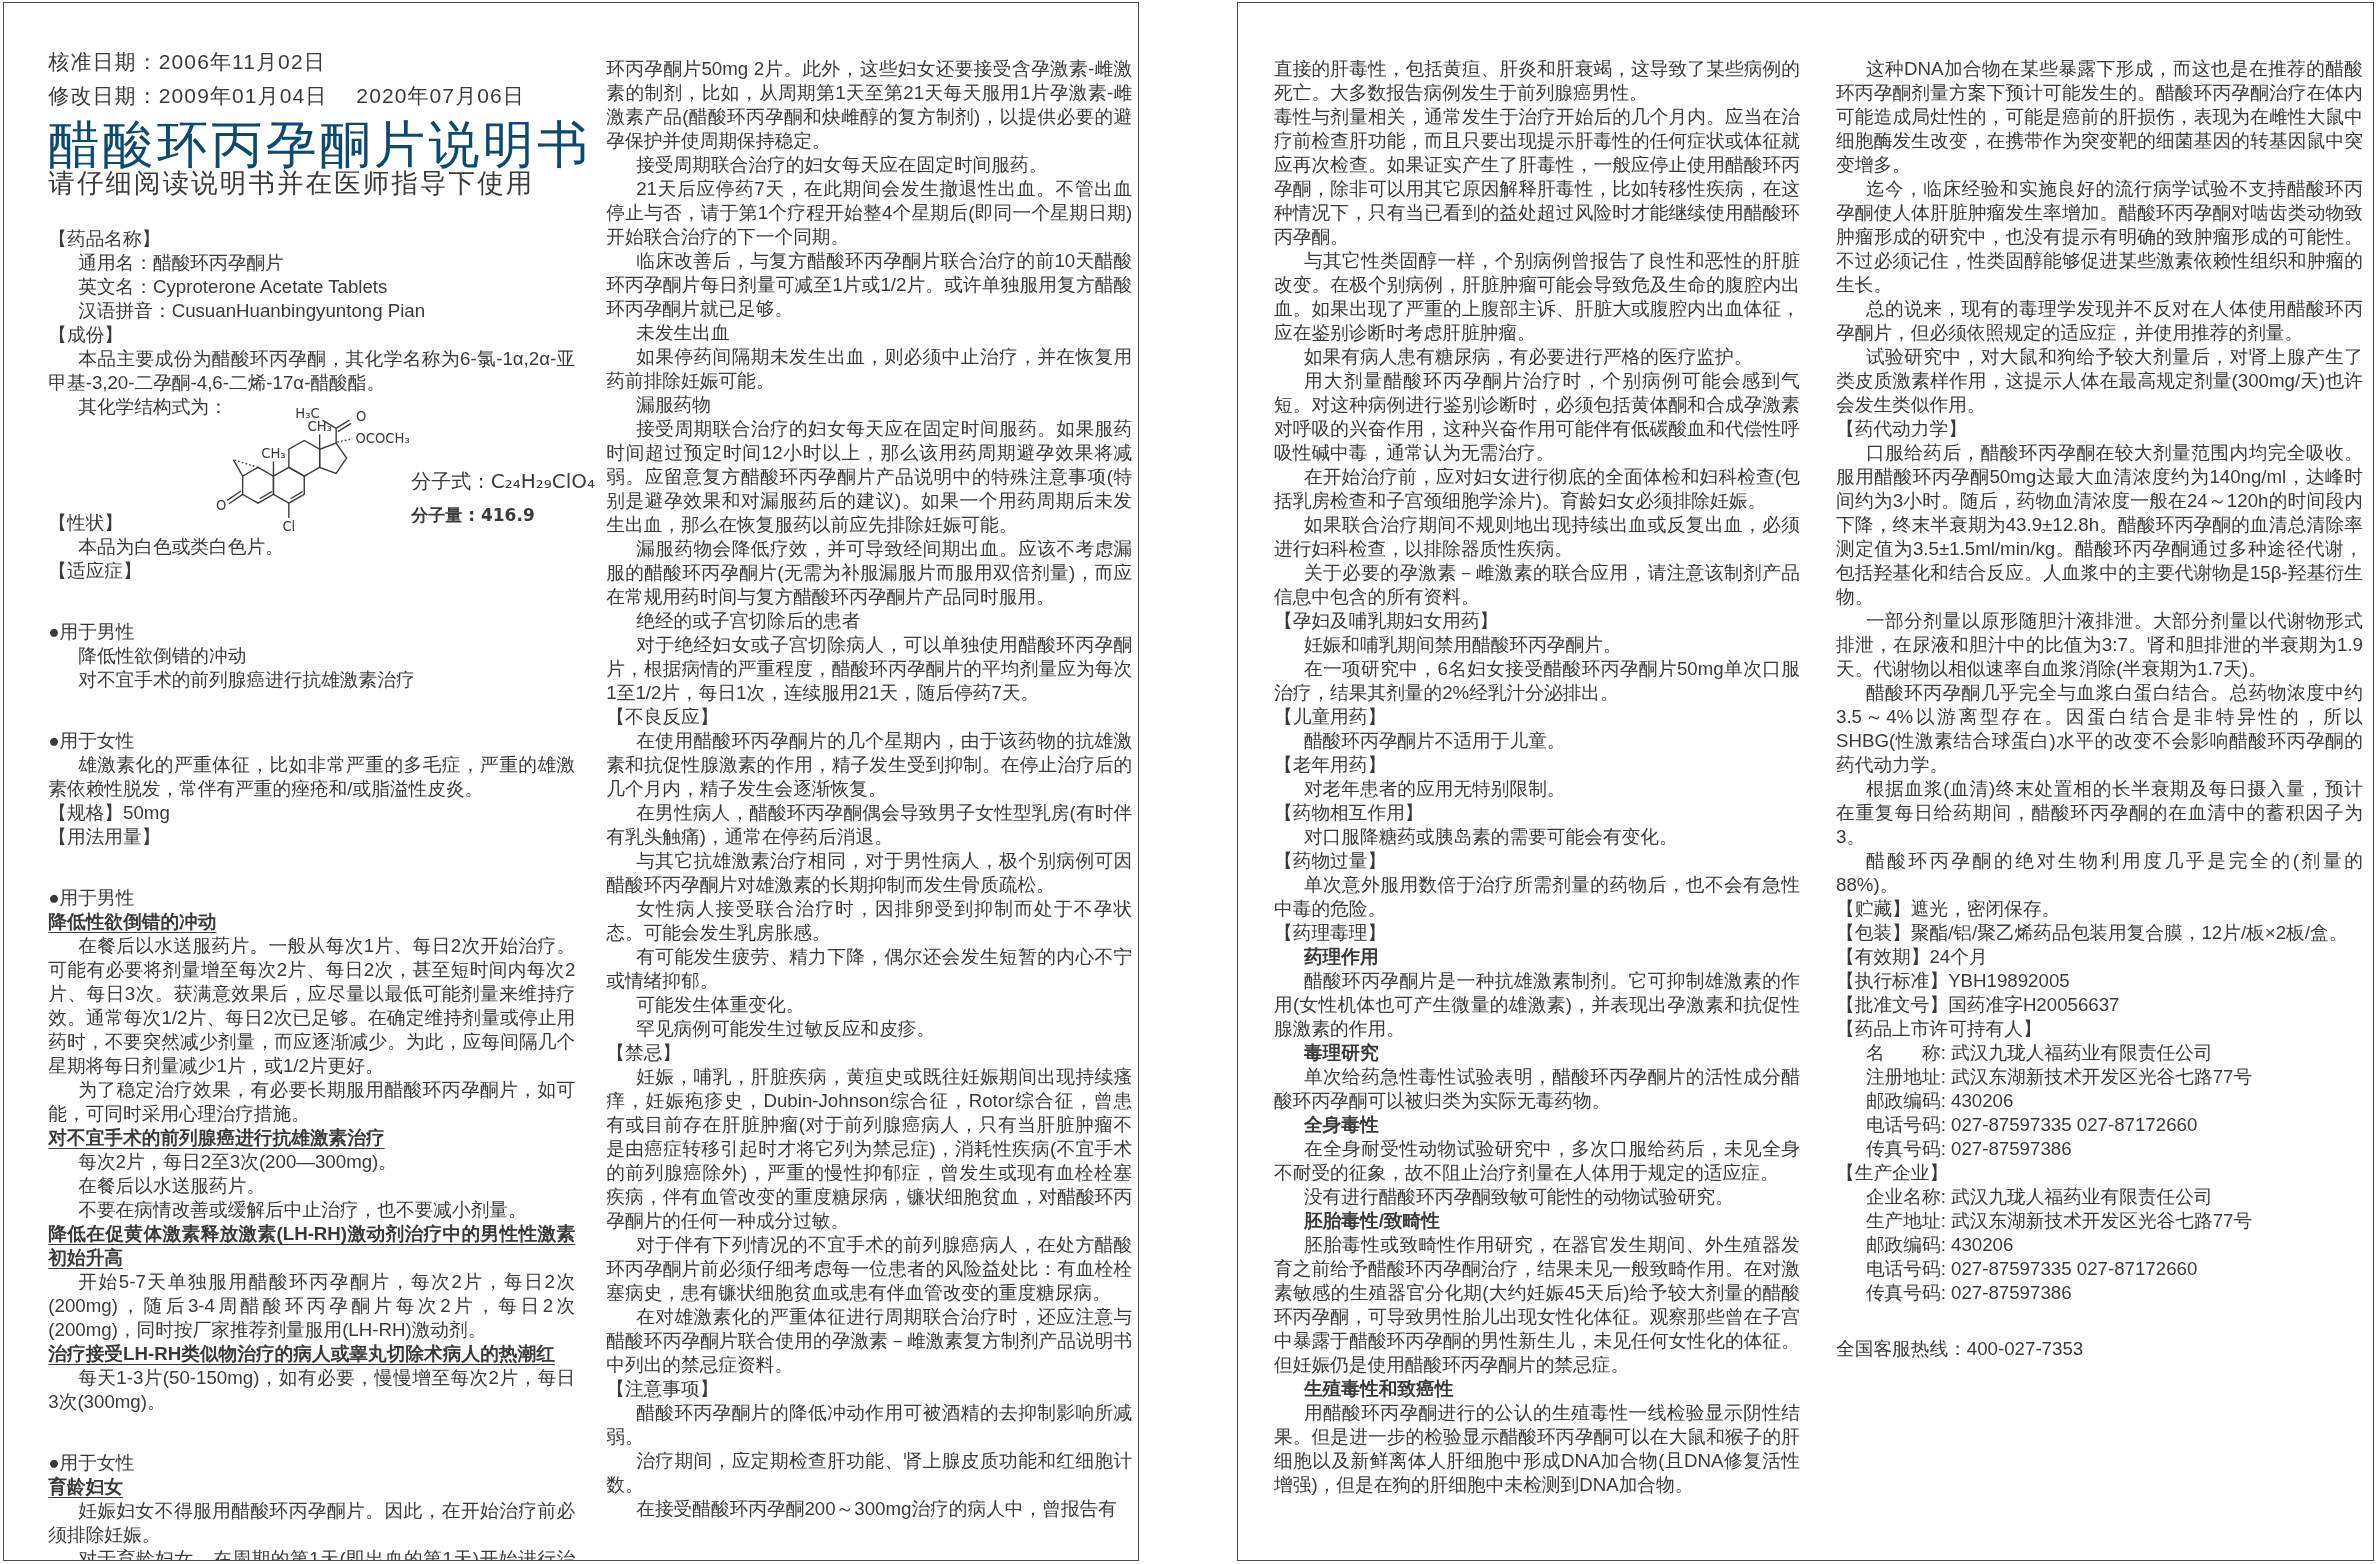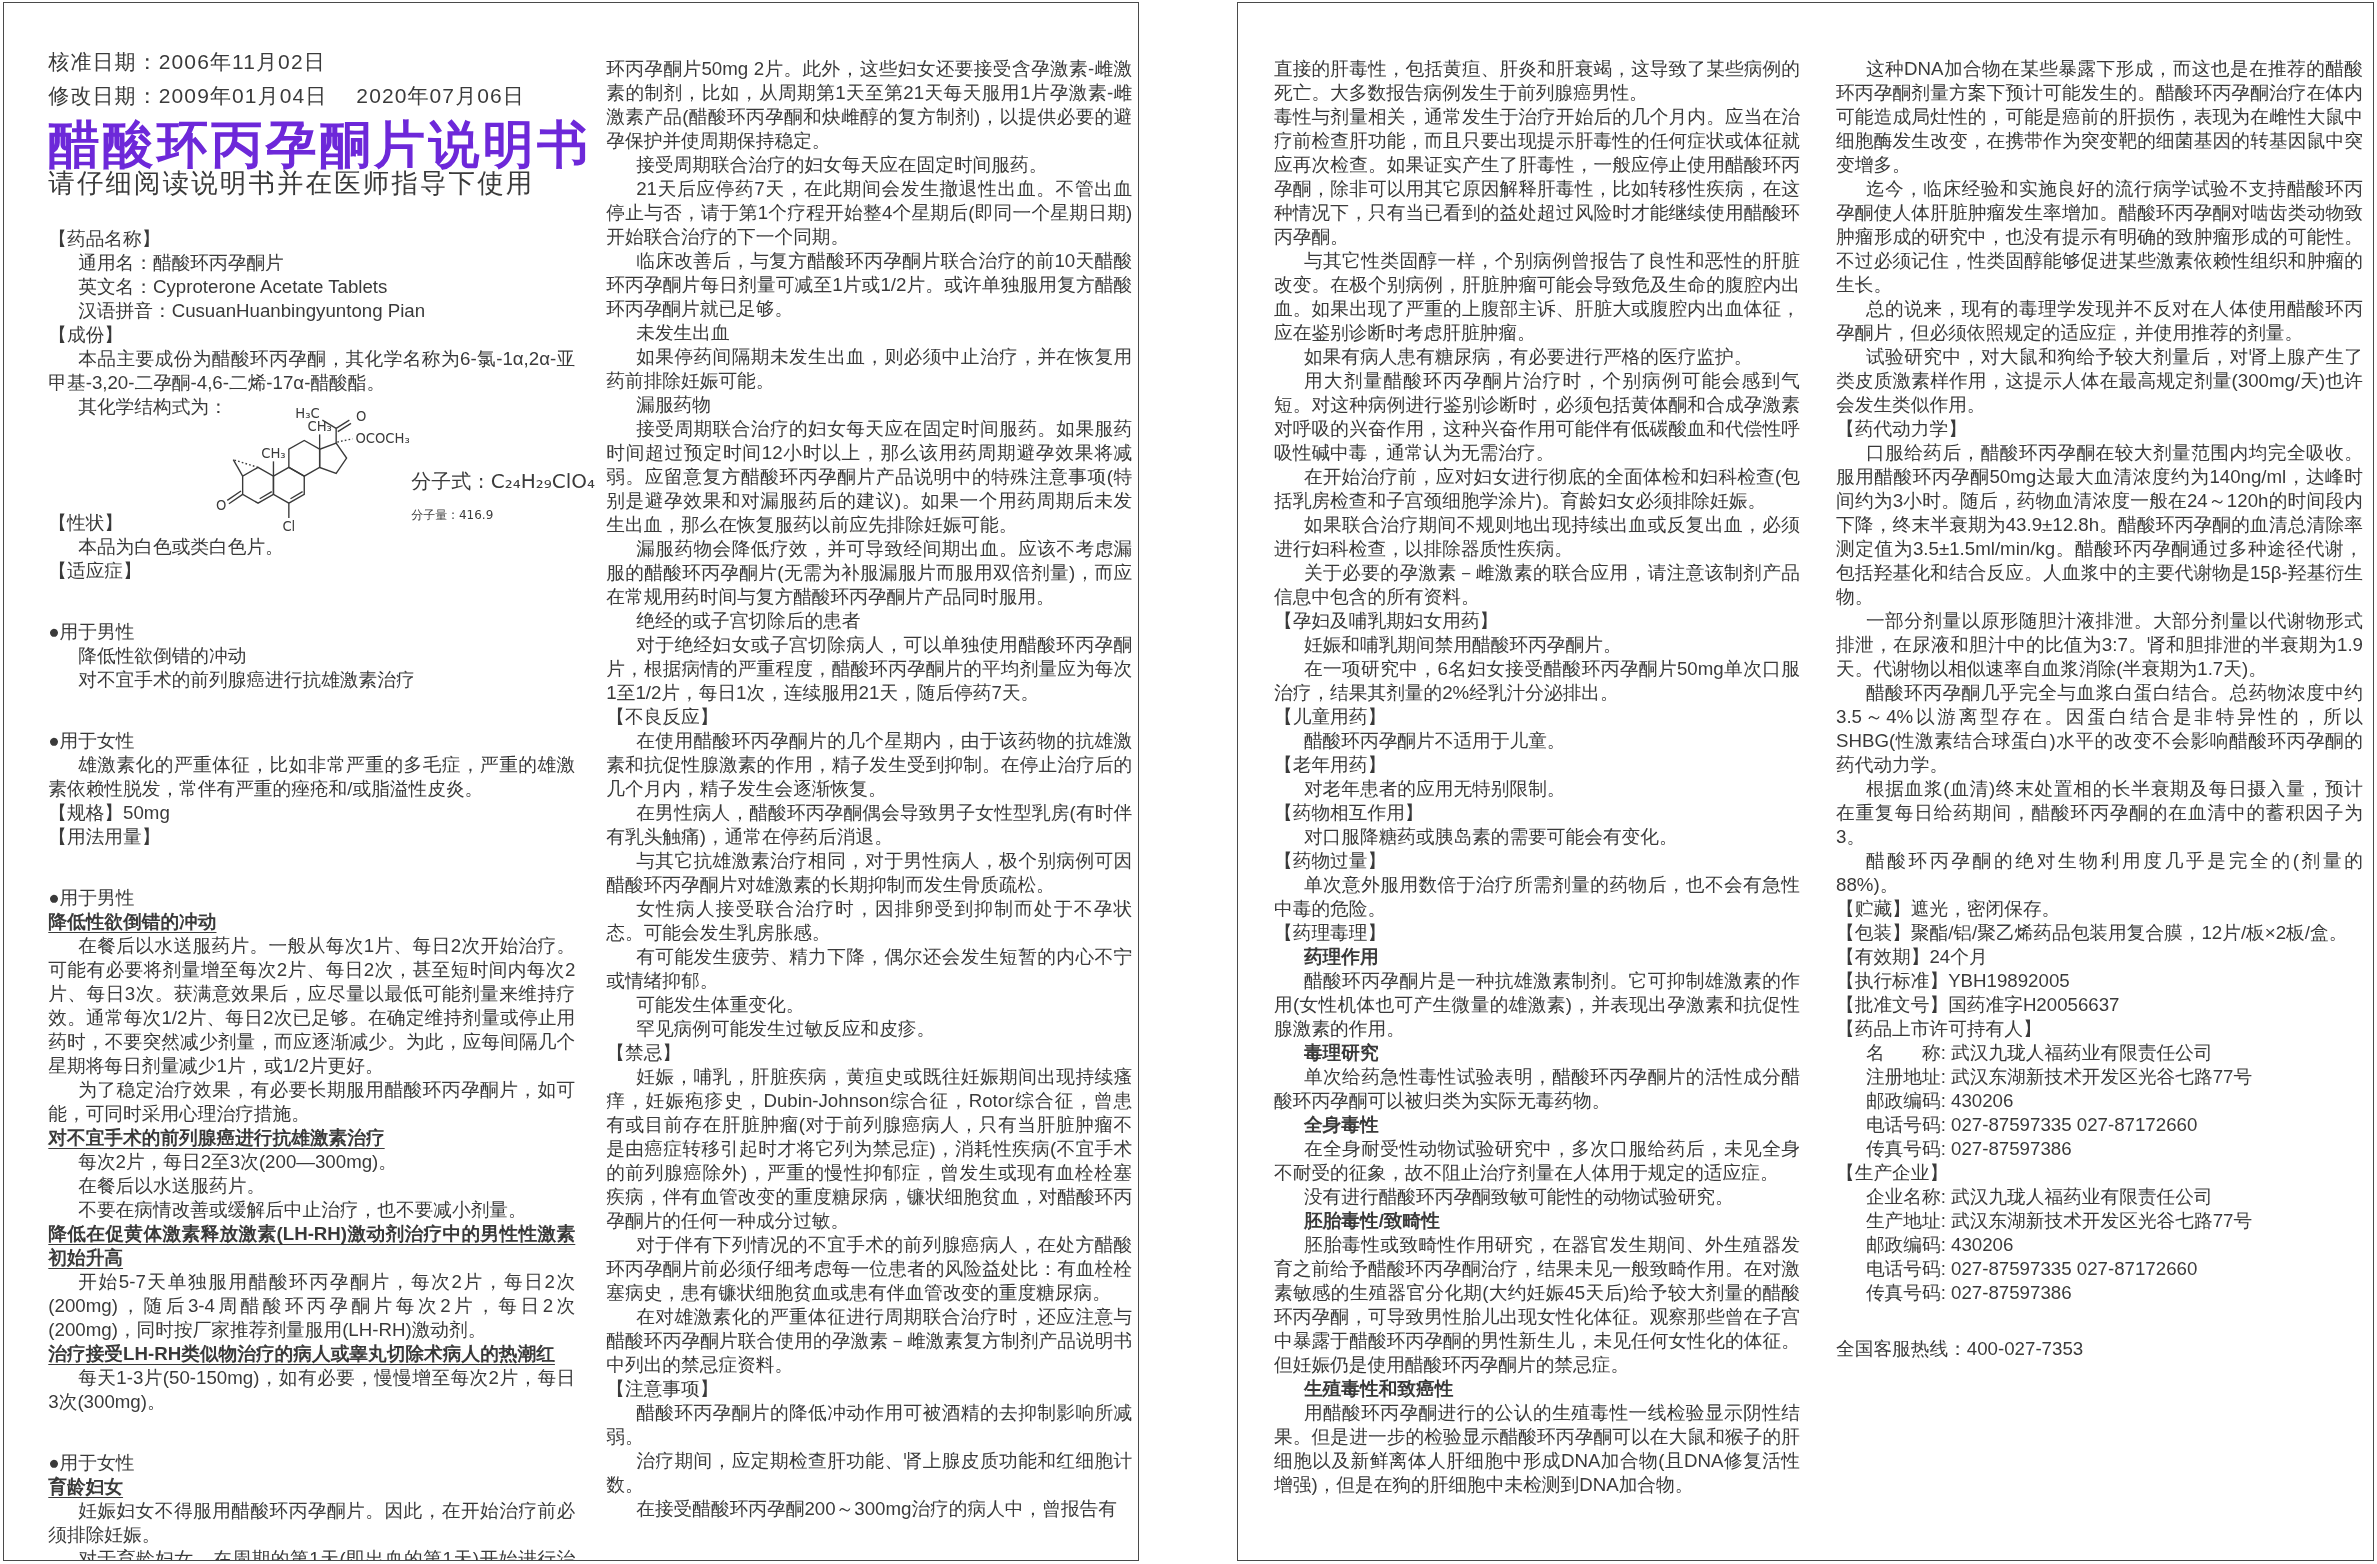--- a/index.html
+++ b/index.html
@@ -13,39 +13,39 @@
     border:1.7px solid #4a4a4a;background:#ffffff;overflow:hidden;
   }
   #page-1{left:3.3px;}
   #page-2{left:1237px;width:1135px;}
   .col{position:absolute;top:54px;font-size:18.7px;line-height:24px;text-align:justify;}
   #p1c1{left:44px;top:33px;width:527px;}
   #p1c2{left:602px;width:526px;}
   #p2c1{left:36px;width:526px;}
   #p2c2{left:598px;width:527px;}
   .dates{padding-top:8.8px;font-size:21px;line-height:34px;letter-spacing:1.1px;}
-  .doc-title{font-size:51px;font-weight:bold;letter-spacing:3.3px;
-    margin-top:20px;color:#6d28d9;white-space:nowrap;}
+  .doc-title{font-size:51px;font-weight:normal;letter-spacing:3.3px;
+    margin-top:20px;color:#0c4a6e;white-space:nowrap;}
   .doc-subtitle{font-size:26.4px;letter-spacing:2.2px;margin-top:14.3px;margin-bottom:32px;}
   .ln{margin:0;}
   .p{text-indent:1.6em;}
   .flush{text-indent:0;}
   .bracket{text-indent:0;}
   .bullet{text-indent:0;margin-top:37px;}
   .hu{font-weight:bold;text-decoration:underline;text-underline-offset:3.9px;text-decoration-thickness:1.4px;}
   .hui{font-weight:bold;text-underline-offset:3.9px;text-decoration-thickness:1.4px;text-indent:1.6em;}
   .hb{font-weight:bold;text-indent:1.6em;}
   .spacer{height:32px;}
   
   .molecule{position:relative;height:92px;}
   .mol-svg{position:absolute;left:116px;top:-13.8px;width:308px;height:127px;}
   .mol-formula{position:absolute;left:363px;top:51px;font-size:20px;line-height:22px;
     font-family:"DejaVu Sans","Liberation Sans",sans-serif;white-space:nowrap;}
-  .mol-weight{position:absolute;left:363px;top:85px;font-size:12px;line-height:22px;
-    font-family:"DejaVu Sans","Liberation Sans",sans-serif;white-space:nowrap;}
+  .mol-weight{position:absolute;left:363px;top:85px;font-size:17px;line-height:22px;
+    font-family:"DejaVu Sans","Liberation Sans",sans-serif;white-space:nowrap;font-weight:bold;}
   .mol-svg line,.mol-svg polygon,.mol-svg path{stroke:#3a3a3a;stroke-width:2.5;fill:none;}
   .mol-svg text{fill:#3a3a3a;font-size:24px;stroke:none;
     font-family:"DejaVu Sans","Liberation Sans",sans-serif;}
 </style>
 </head>
 <body>
 
 <div class="page" id="page-1">
   <div class="col" id="p1c1">
     <div class="dates">

